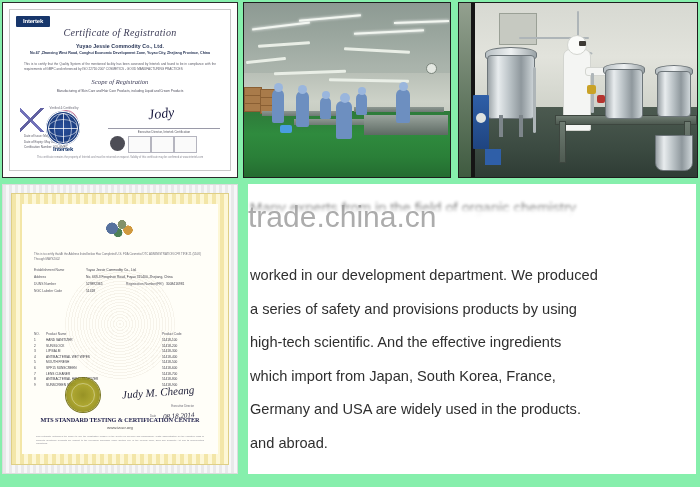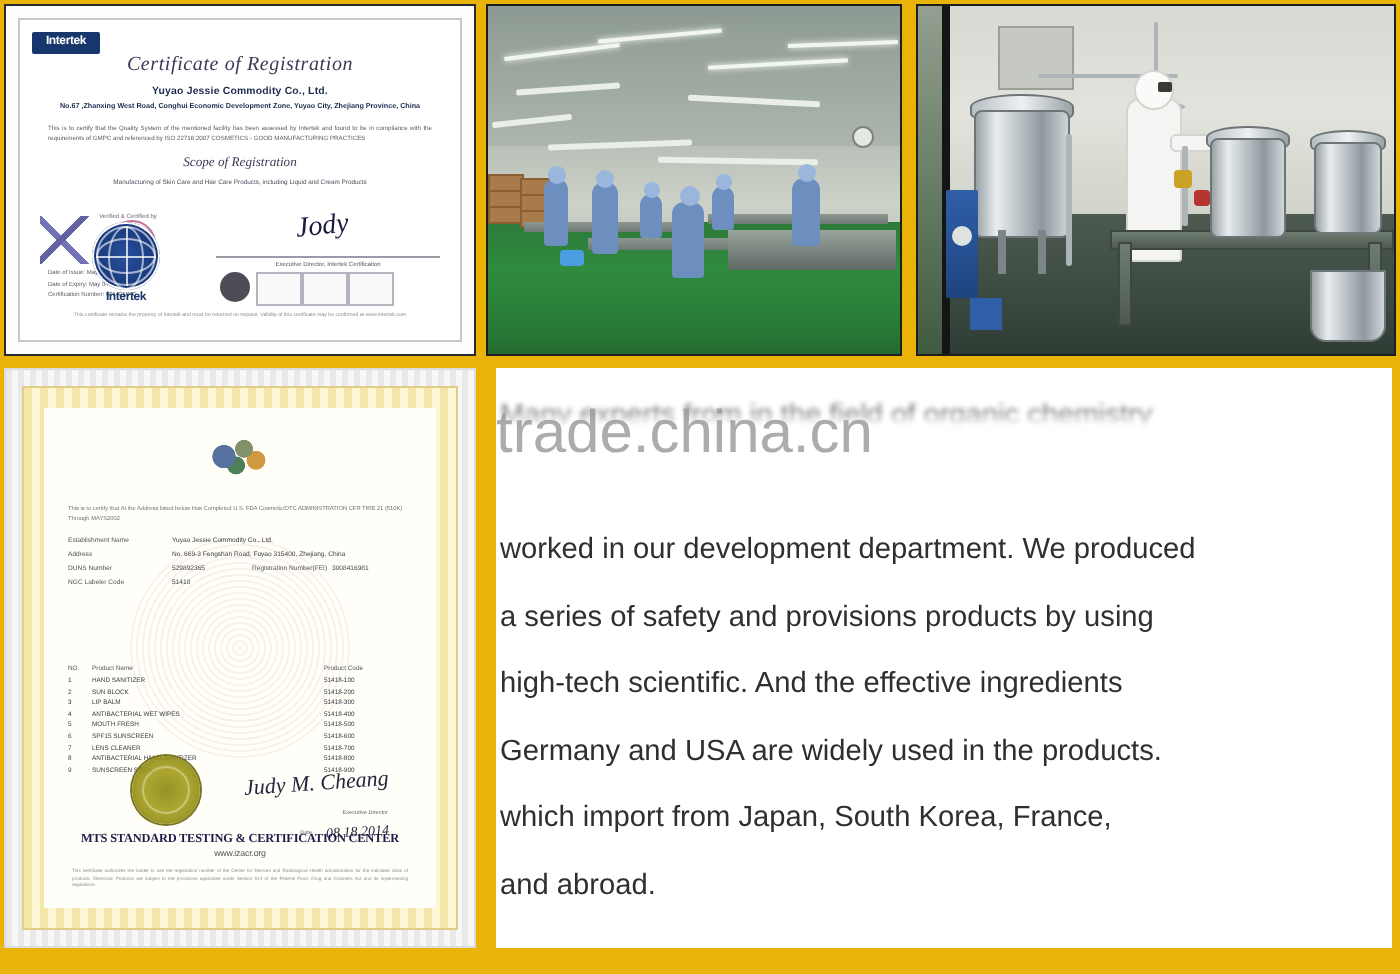--- a/index.html
+++ b/index.html
@@ -3,21 +3,21 @@
 <meta charset="utf-8">
 <style>
   html,body{margin:0;padding:0;}
   body{
     width:700px;height:487px;
     background:#ffffff;
     font-family:"Liberation Sans", sans-serif;
     overflow:hidden;
     position:relative;
   }
-  .page{position:relative;width:700px;height:487px;background:#eab308;}
+  .page{position:relative;width:700px;height:487px;background:#86efac;}
 
   
   .top-row{position:absolute;left:0;top:0;width:700px;height:180px;}
 
   
   .cert-intertek{
     position:absolute;left:2px;top:2px;width:236px;height:176px;
     background:#fdfdfd;
     border:1px solid #2b2b2b;
     box-sizing:border-box;
@@ -583,21 +583,21 @@
       </div>
     </div>
 
     <div class="para-block">
       <div class="para-text" id="para-text">
           <div class="para-line top-blur">Many experts from in the field of organic chemistry</div>
           <div class="para-line blurred">&nbsp;</div>
           <div class="para-line">worked in our development department. We produced</div>
           <div class="para-line">a series of safety and provisions products by using</div>
           <div class="para-line">high-tech scientific. And the effective ingredients</div>
+          <div class="para-line">which import from Japan, South Korea, France,</div>
           <div class="para-line">Germany and USA are widely used in the products.</div>
-          <div class="para-line">which import from Japan, South Korea, France,</div>
           <div class="para-line">and abroad.</div>
         </div>
       <div class="wm-band"></div>
       <div class="watermark">trade.china.cn</div>
     </div>
   </div>
 </div>
 
 </body></html>

